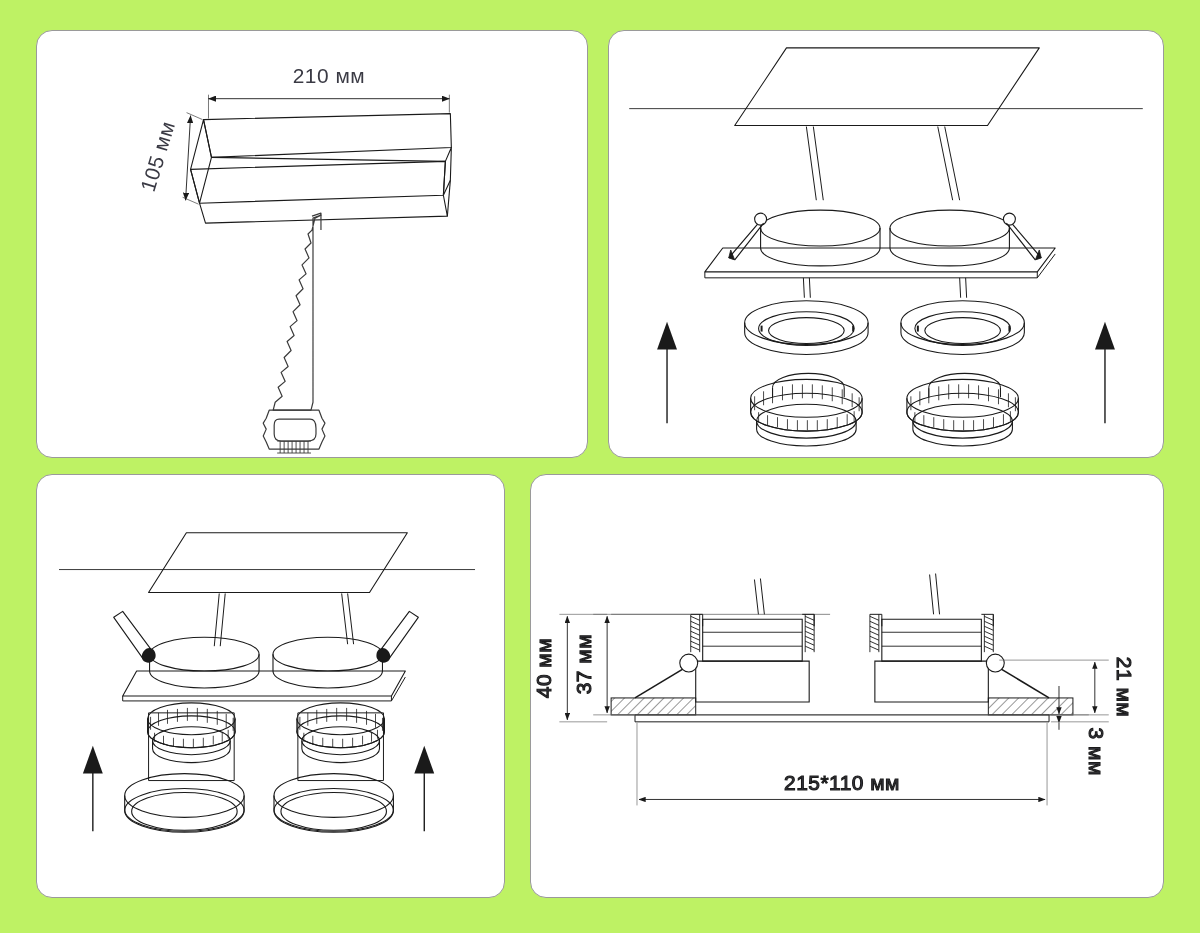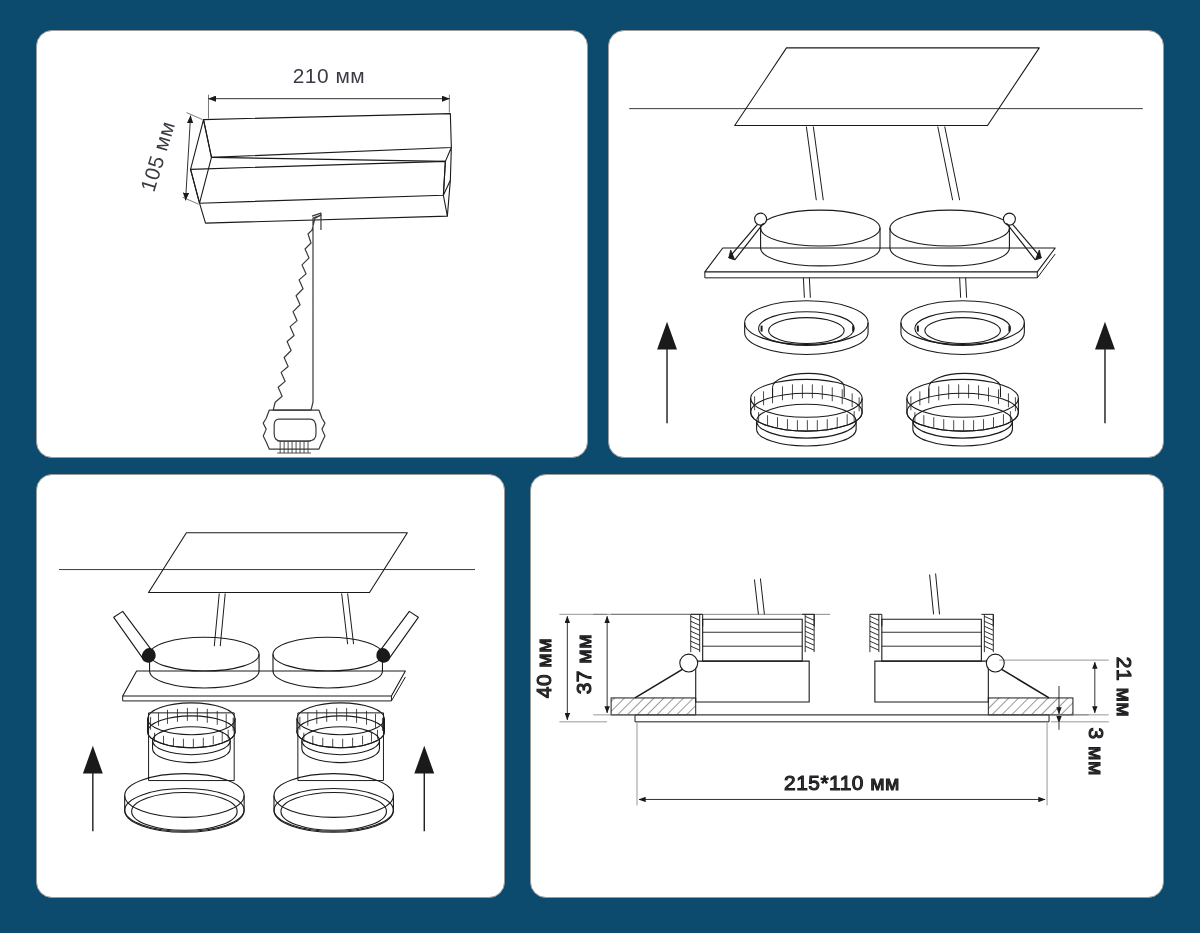--- a/index.html
+++ b/index.html
@@ -10,21 +10,21 @@
   body {
     width: 1200px;
     height: 933px;
     font-family: "Liberation Sans", sans-serif;
     overflow: hidden;
   }
   #sheet {
     position: relative;
     width: 1200px;
     height: 933px;
-    background: #0c4a6e;
+    background: #bef264;
   }
   .panel {
     position: absolute;
     border: 1px solid #9a9a9a;
     border-radius: 16px;
     background: #ffffff;
     box-sizing: border-box;
   }
   #panel-cutout   { left: 36px;  top: 30px;  width: 552px; height: 428px; }
   #panel-install  { left: 608px; top: 30px;  width: 556px; height: 428px; }

